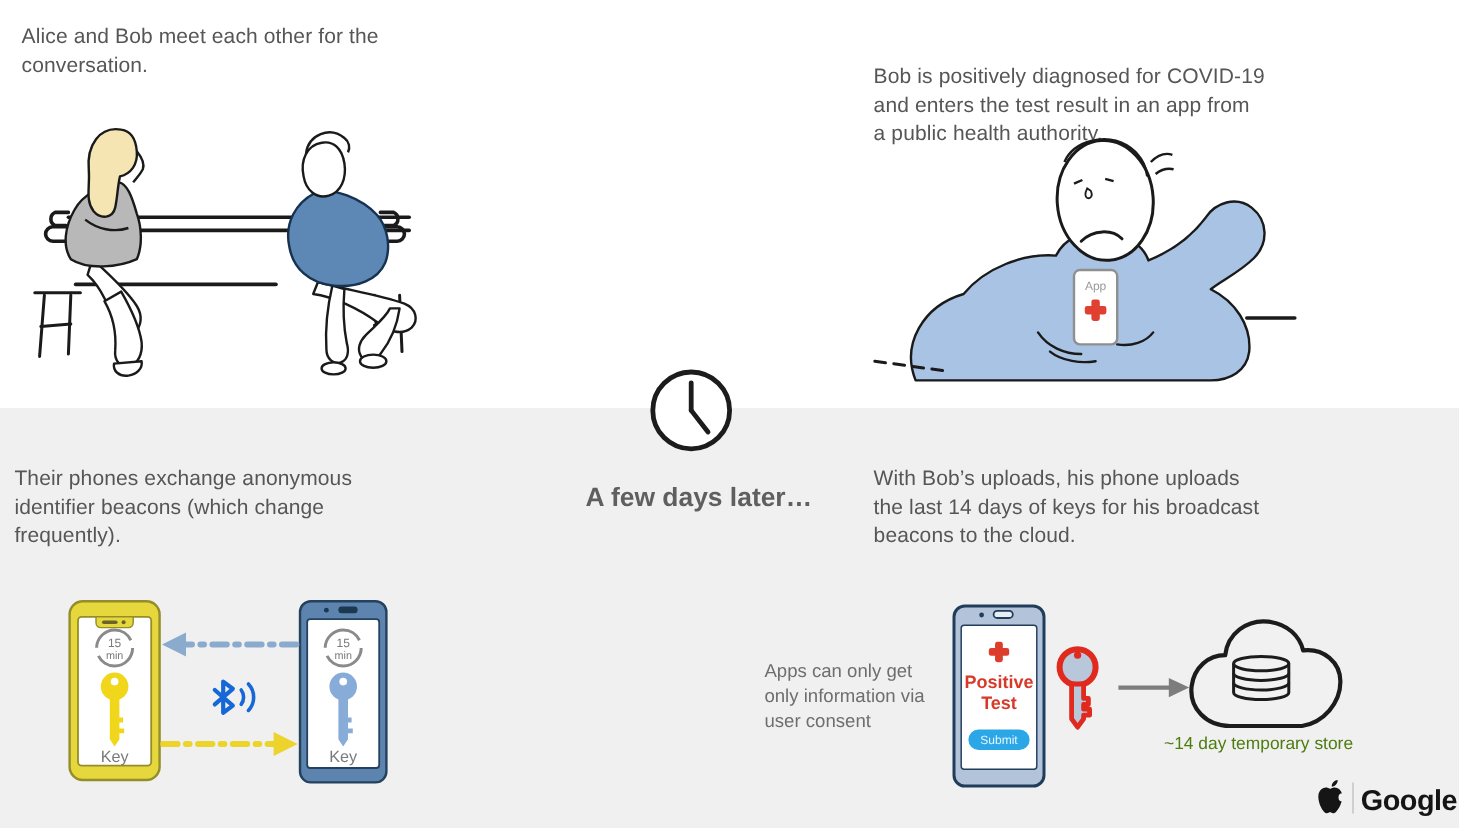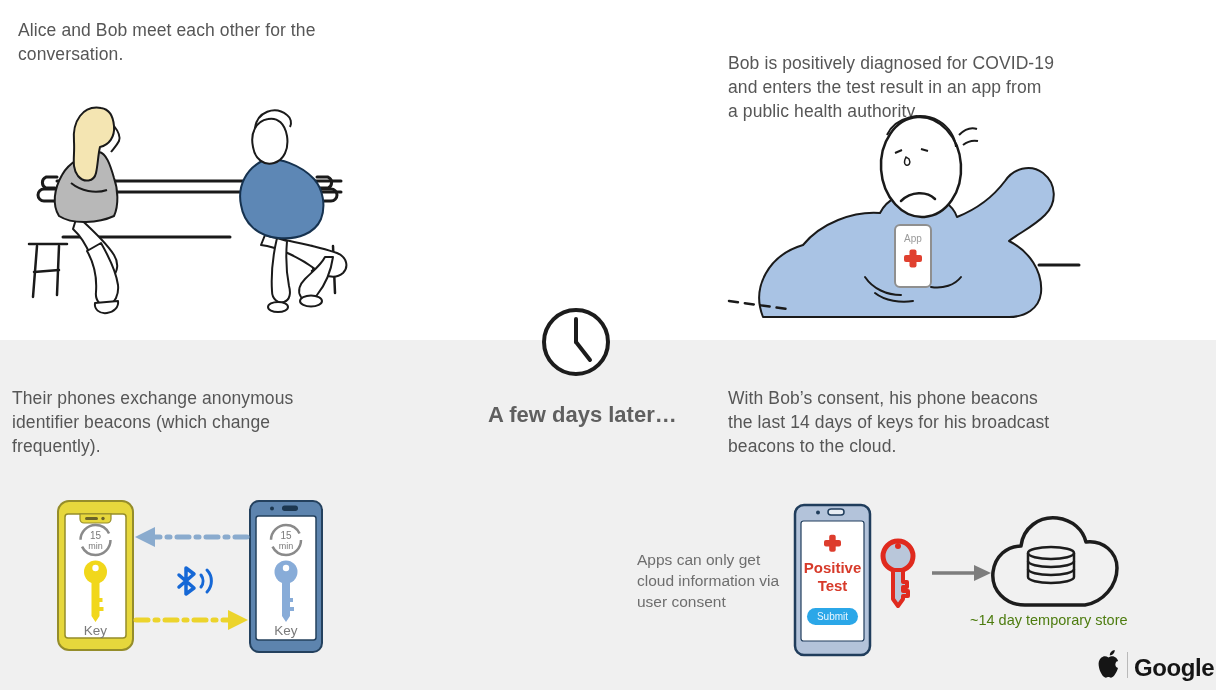--- a/index.html
+++ b/index.html
@@ -33,21 +33,21 @@
     <div>a public health authority.</div>
   </div>
 
   <div class="abs h" style="left:12px;top:386px;width:380px;">
     <div>Their phones exchange anonymous</div>
     <div>identifier beacons (which change</div>
     <div>frequently).</div>
   </div>
 
   <div class="abs h" style="left:728px;top:386px;width:430px;">
-    <div>With Bob’s consent, his phone beacons</div>
+    <div>With Bob’s uploads, his phone uploads</div>
     <div>the last 14 days of keys for his broadcast</div>
     <div>beacons to the cloud.</div>
   </div>
 
   <svg class="abs" style="left:538px;top:304px;" width="76" height="76" viewBox="0 0 76 76">
     <circle cx="38" cy="38" r="32" fill="#ffffff" stroke="#1c1c1c" stroke-width="4"></circle>
     <line x1="38" y1="38" x2="38" y2="15" stroke="#1c1c1c" stroke-width="4" stroke-linecap="round"></line>
     <line x1="38" y1="38" x2="52" y2="56" stroke="#1c1c1c" stroke-width="4" stroke-linecap="round"></line>
   </svg>
   <div class="abs interlude" style="left:488px;top:402px;width:200px;">A few days later…</div>
@@ -161,21 +161,21 @@
     </g>
     <g stroke="#1668d6" fill="none" stroke-linejoin="round" stroke-linecap="round">
       <path d="M139,83 L154,96 L146,102 L146,76 L154,82 L139,95" stroke-width="3.5"></path>
       <path d="M161,83 a10,10 0 0 1 0,12" stroke-width="3"></path>
       <path d="M167,78 a16,16 0 0 1 0,22" stroke-width="3"></path>
     </g>
   </svg>
 
   <div class="abs note" style="left:637px;top:549px;width:200px;">
     <div>Apps can only get</div>
-    <div>cloud information via</div>
+    <div>only information via</div>
     <div>user consent</div>
   </div>
 
   <svg class="abs" style="left:780px;top:495px;" width="420" height="175" viewBox="0 0 420 175">
     <g>
       <rect x="15" y="10" width="75" height="150" rx="9" fill="#b3c3da" stroke="#203d5c" stroke-width="2.5"></rect>
       <rect x="21" y="26" width="63" height="120" rx="2.5" fill="#ffffff" stroke="#203d5c" stroke-width="1.2"></rect>
       <circle cx="38" cy="17.5" r="2" fill="#203d5c"></circle>
       <rect x="48" y="14" width="16" height="6" rx="3" fill="#e8edf4" stroke="#203d5c" stroke-width="1.5"></rect>
       <g fill="#dd3d2d">

